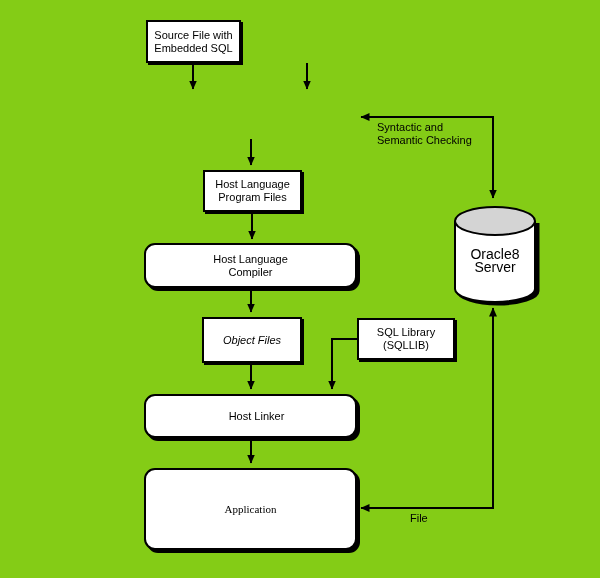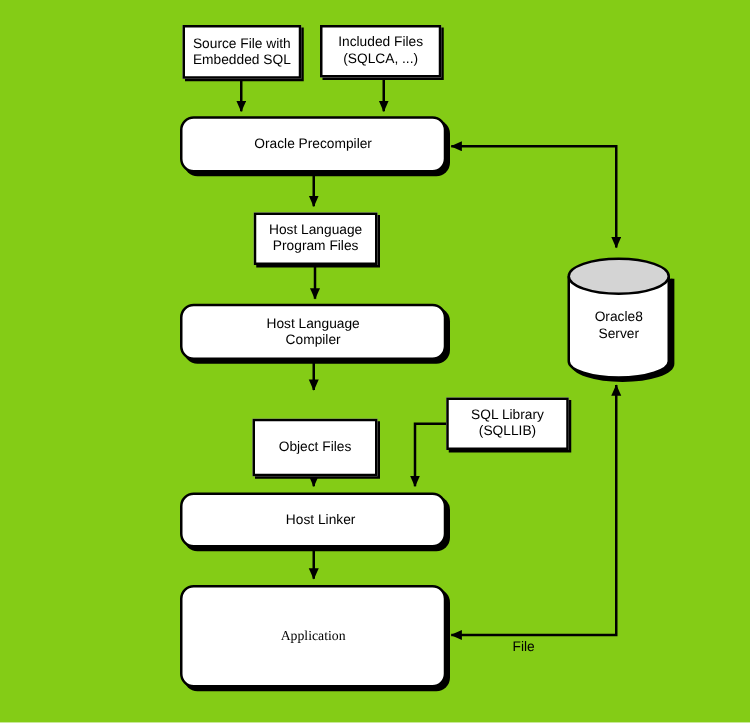--- a/index.html
+++ b/index.html
@@ -52,21 +52,21 @@
     color: #000000;
     white-space: pre-line;
     z-index: 3;
   }
   .cyl-label {
     position: absolute;
     left: 455px;
     top: 248px;
     width: 80px;
     text-align: center;
-    font-size: 11px;
+    font-size: 14px;
     line-height: 13px;
     color: #000000;
     white-space: pre-line;
     z-index: 3;
   }
   svg { display: block; }
   .connector {
     fill: none;
     stroke: #000000;
     stroke-width: 2;
@@ -102,55 +102,50 @@
       <path d="M455,221 L455,289 A40,13 0 0 0 535,289 L535,221" fill="#ffffff" stroke="#000000" stroke-width="2"></path>
       <ellipse cx="495" cy="221" rx="40" ry="14" fill="#d4d4d4" stroke="#000000" stroke-width="2"></ellipse>
     </g>
   </svg>
 
   <div class="node rect" style="left:146px; top:20px; width:95px; height:43px;">
     <span class="label">Source File with
 Embedded SQL</span>
   </div>
 
-  <div class="node rect" style="left:256px; top:20px; width:97px; height:42px;">
-    <span class="label">Included Files
-(SQLCA, ...)</span>
-  </div>
 
-  <div class="node rounded" style="left:144px; top:93px; width:213px; height:45px;">
-    <span class="label">Oracle Precompiler</span>
-  </div>
 
   <div class="node rect" style="left:203px; top:170px; width:99px; height:42px;">
     <span class="label">Host Language
 Program Files</span>
   </div>
 
   <div class="node rounded" style="left:144px; top:243px; width:213px; height:45px;">
     <span class="label">Host Language
 Compiler</span>
   </div>
 
-  <div class="node rect" style="left:202px; top:335px; width:100px; height:46px;">
+  <div class="node rect" style="left:202px; top:317px; width:100px; height:46px;font-style:italic;">
     <span class="label">Object Files</span>
   </div>
 
   <div class="node rect" style="left:357px; top:318px; width:98px; height:42px;">
     <span class="label">SQL Library
 (SQLLIB)</span>
   </div>
 
   <div class="node rounded" style="left:144px; top:394px; width:213px; height:44px;padding-left:12px;">
     <span class="label">Host Linker</span>
   </div>
 
   <div class="node rounded" style="left:144px; top:468px; width:213px; height:82px;font-family:Liberation Serif, serif;">
     <span class="label">Application</span>
   </div>
 
   <div class="cyl-label">Oracle8
 Server</div>
 
+  <div class="edge-label" style="left:377px; top:121px;">Syntactic and
+Semantic Checking</div>
 
   <div class="edge-label" style="left:410px; top:512px;">File</div>
 
 </div>
 
 </body></html>

